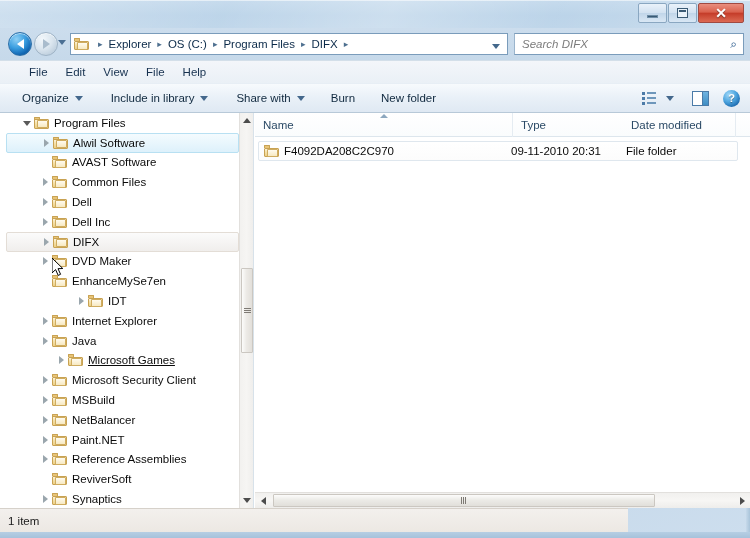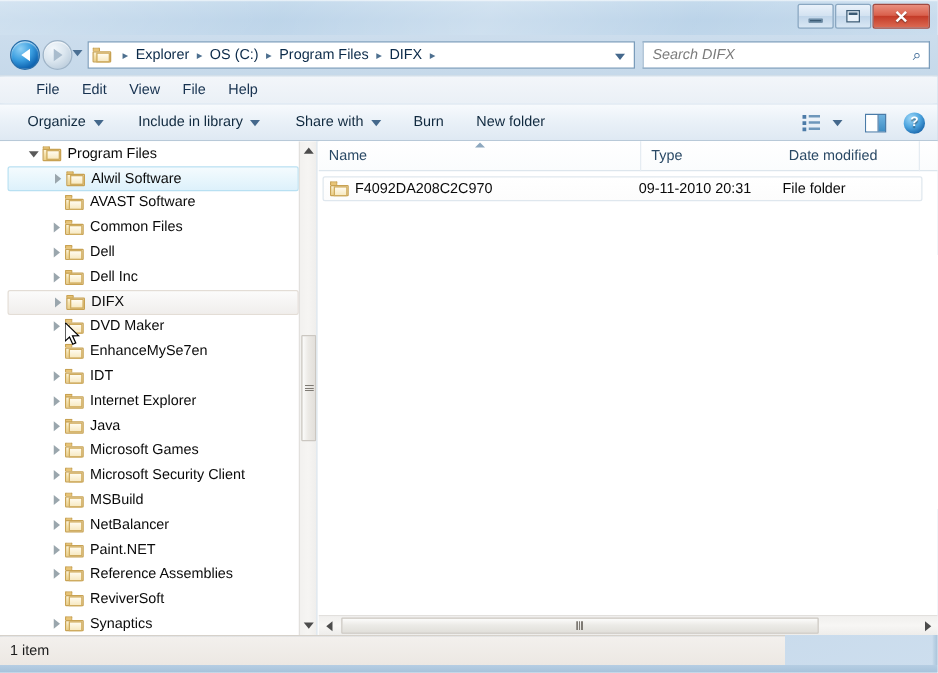--- a/index.html
+++ b/index.html
@@ -728,21 +728,21 @@
           </div>
           <div class="trow" style="padding-left: 38px;">
             <div class="twist"></div>
             <div class="folder">
               <div class="tab"></div>
               <div class="body"></div>
               <div class="flap"></div>
             </div>
             <span class="tlabel">EnhanceMySe7en</span>
           </div>
-          <div class="trow" style="padding-left: 38px;">
+          <div class="trow" style="padding-left: 38px; margin-left: 36px;">
             <div class="twist">
               <div class="tri-collapsed"></div>
             </div>
             <div class="folder">
               <div class="tab"></div>
               <div class="body"></div>
               <div class="flap"></div>
             </div>
             <span class="tlabel">IDT</span>
           </div>
@@ -761,21 +761,21 @@
             <div class="twist">
               <div class="tri-collapsed"></div>
             </div>
             <div class="folder">
               <div class="tab"></div>
               <div class="body"></div>
               <div class="flap"></div>
             </div>
             <span class="tlabel">Java</span>
           </div>
-          <div class="trow" style="padding-left: 38px;">
+          <div class="trow" style="padding-left: 54px; text-decoration: underline;">
             <div class="twist">
               <div class="tri-collapsed"></div>
             </div>
             <div class="folder">
               <div class="tab"></div>
               <div class="body"></div>
               <div class="flap"></div>
             </div>
             <span class="tlabel">Microsoft Games</span>
           </div>

